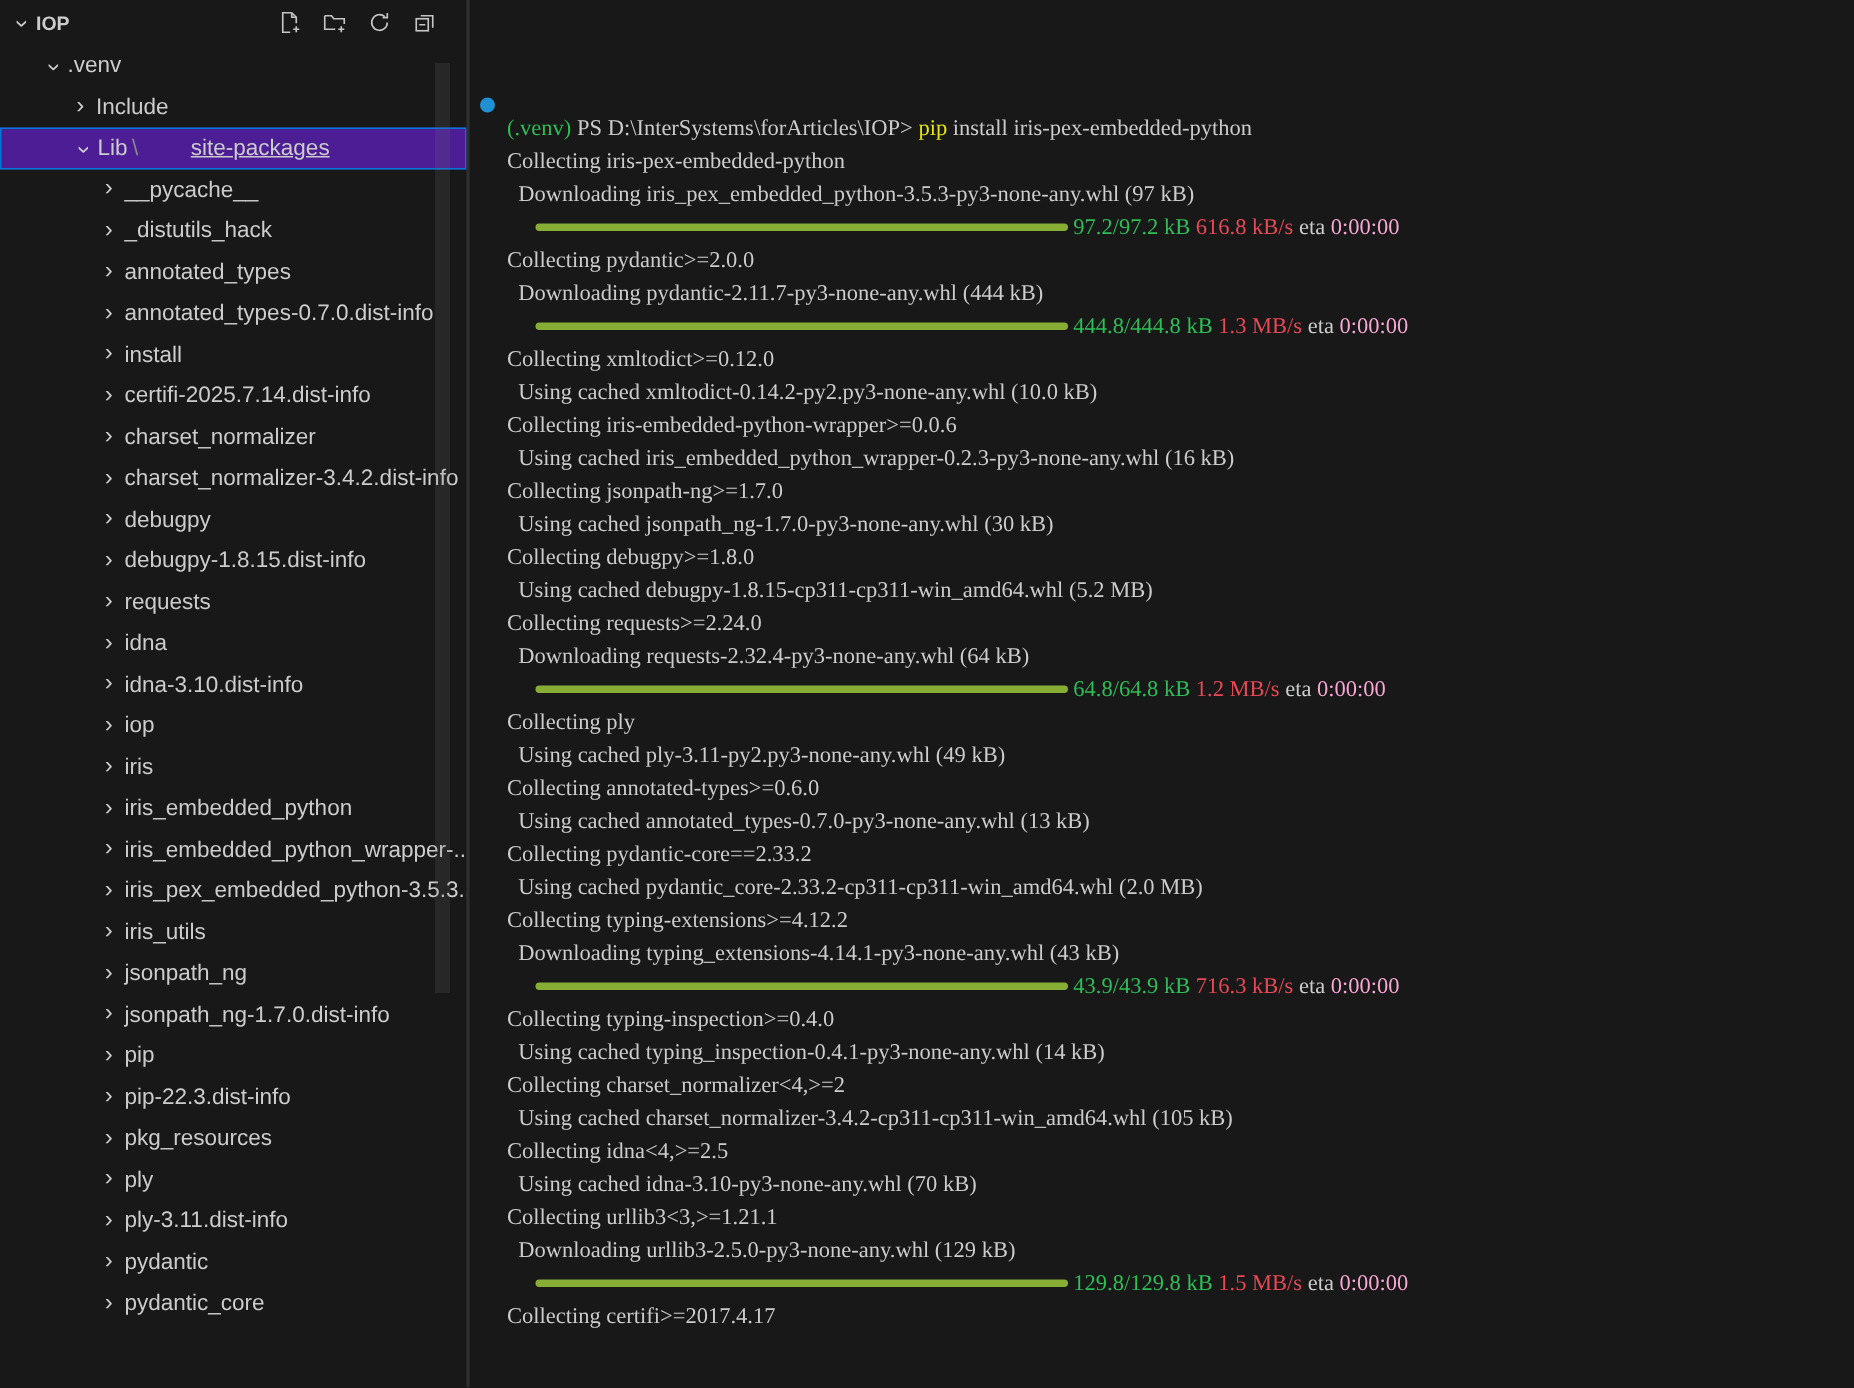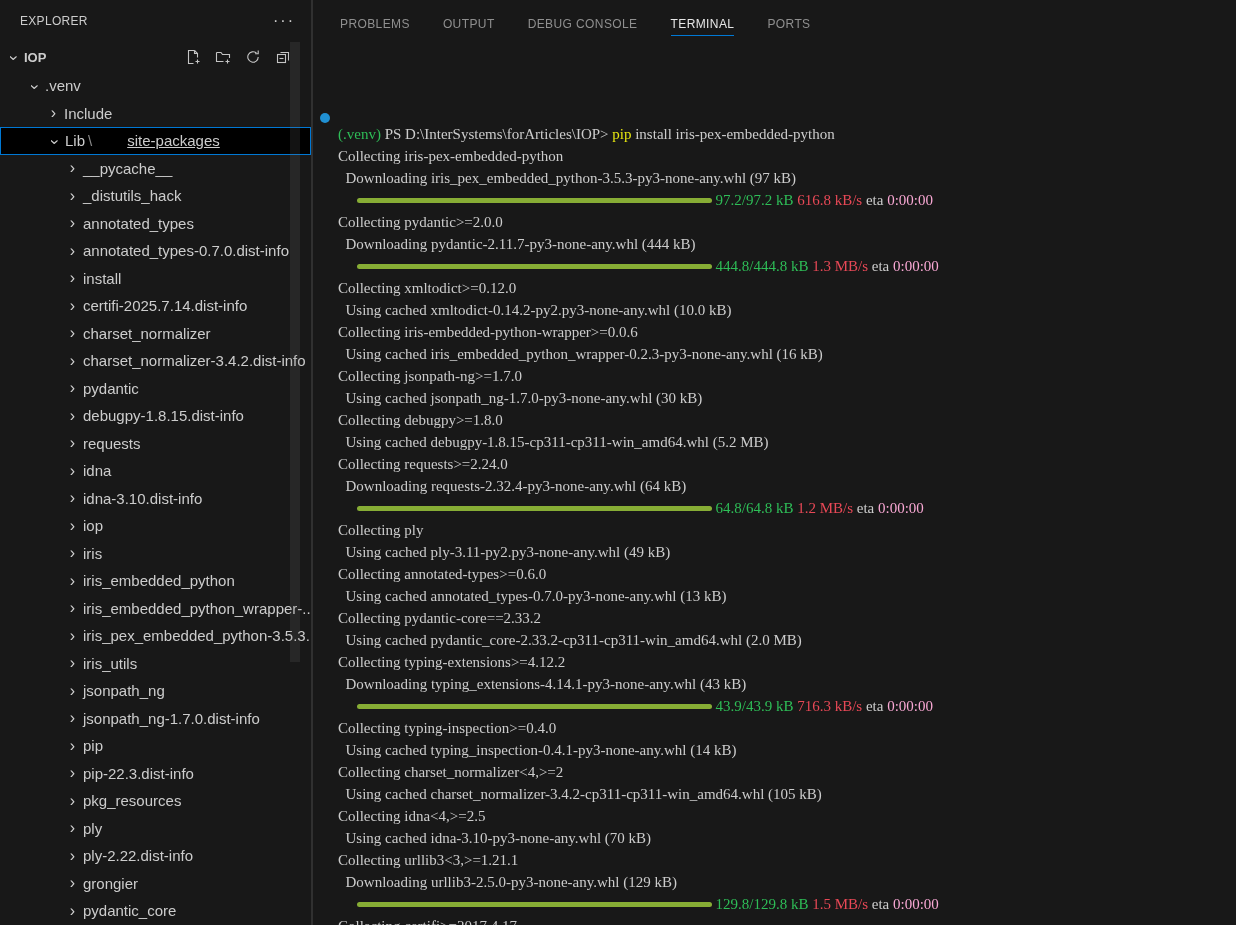--- a/index.html
+++ b/index.html
@@ -11,21 +11,21 @@
             padding:0 16px 0 20px;}
   .sb-title .t{font-size:12px;color:#cccccc;letter-spacing:.3px;}
   .more{font-size:16px;letter-spacing:2px;color:#cccccc;cursor:pointer;line-height:10px;}
   .section-header{height:30px;display:flex;align-items:center;padding-left:4px;}
   .section-header .name{font-weight:bold;font-size:13px;margin-left:1px;}
   .sh-actions{margin-left:auto;display:flex;gap:9px;padding-right:18px;}
   .icon-btn{width:21px;height:21px;display:flex;align-items:center;justify-content:center;cursor:pointer;}
   svg.ci{stroke:#c5c5c5;fill:none;stroke-width:1.1px;}
   .tree-row{height:27.5px;display:flex;align-items:center;font-size:15px;
             box-sizing:border-box;white-space:nowrap;cursor:pointer;overflow:hidden;}
-  .tree-row.selected{background:#000000;border:1px solid #0078d4;}
+  .tree-row.selected{background:#4c1d95;border:1px solid #0078d4;}
   .twisty{width:19px;flex:none;font-size:16px;color:#cfcfcf;text-align:center;
           display:inline-block;line-height:1;transform-origin:50% 55%;}
   .twisty.open{transform:rotate(90deg);}
   .tlabel{margin-left:1px;}
   .sep{color:#8a8a8a;padding:0 3px;}
   .compact2{text-decoration:underline;margin-left:32px;}
   .sb-scroll{position:absolute;left:290px;top:42px;width:10px;height:620px;
              background:rgba(121,121,121,0.16);}
   .vsep{width:2px;background:#303030;flex:none;}
   
@@ -46,24 +46,20 @@
         vertical-align:middle;margin-bottom:3px;}
   .cmd-dot{position:absolute;left:7px;top:65px;width:10px;height:10px;border-radius:50%;
            background:#2090d3;cursor:pointer;}
 </style>
 </head>
 <body>
 
 <div class="app">
 
   <div class="sidebar">
-    <div class="sb-title">
-      <span class="t">EXPLORER</span>
-      <span class="more">···</span>
-    </div>
 
     <div class="section-header">
       <span class="twisty open">›</span>
       <span class="name">IOP</span>
       <span class="sh-actions">
         <span class="icon-btn">
           <svg class="ci" width="16" height="16" viewBox="0 0 16 16">
             <path d="M9.5 1.5H3.5v13h5"></path>
               <path d="M9.5 1.5L12.5 4.5v4"></path>
               <path d="M9.5 1.5V4.5H12.5"></path>
@@ -134,110 +130,103 @@
         <div class="tree-row" style="padding-left: 63px;">
           <span class="twisty">›</span>
           <span class="tlabel">charset_normalizer</span>
         </div>
         <div class="tree-row" style="padding-left: 63px;">
           <span class="twisty">›</span>
           <span class="tlabel">charset_normalizer-3.4.2.dist-info</span>
         </div>
         <div class="tree-row" style="padding-left: 63px;">
           <span class="twisty">›</span>
+          <span class="tlabel">debugpy</span>
+        </div>
+        <div class="tree-row" style="padding-left: 63px;">
+          <span class="twisty">›</span>
+          <span class="tlabel">debugpy-1.8.15.dist-info</span>
+        </div>
+        <div class="tree-row" style="padding-left: 63px;">
+          <span class="twisty">›</span>
+          <span class="tlabel">requests</span>
+        </div>
+        <div class="tree-row" style="padding-left: 63px;">
+          <span class="twisty">›</span>
+          <span class="tlabel">idna</span>
+        </div>
+        <div class="tree-row" style="padding-left: 63px;">
+          <span class="twisty">›</span>
+          <span class="tlabel">idna-3.10.dist-info</span>
+        </div>
+        <div class="tree-row" style="padding-left: 63px;">
+          <span class="twisty">›</span>
+          <span class="tlabel">iop</span>
+        </div>
+        <div class="tree-row" style="padding-left: 63px;">
+          <span class="twisty">›</span>
+          <span class="tlabel">iris</span>
+        </div>
+        <div class="tree-row" style="padding-left: 63px;">
+          <span class="twisty">›</span>
+          <span class="tlabel">iris_embedded_python</span>
+        </div>
+        <div class="tree-row" style="padding-left: 63px;">
+          <span class="twisty">›</span>
+          <span class="tlabel">iris_embedded_python_wrapper-...</span>
+        </div>
+        <div class="tree-row" style="padding-left: 63px;">
+          <span class="twisty">›</span>
+          <span class="tlabel">iris_pex_embedded_python-3.5.3...</span>
+        </div>
+        <div class="tree-row" style="padding-left: 63px;">
+          <span class="twisty">›</span>
+          <span class="tlabel">iris_utils</span>
+        </div>
+        <div class="tree-row" style="padding-left: 63px;">
+          <span class="twisty">›</span>
+          <span class="tlabel">jsonpath_ng</span>
+        </div>
+        <div class="tree-row" style="padding-left: 63px;">
+          <span class="twisty">›</span>
+          <span class="tlabel">jsonpath_ng-1.7.0.dist-info</span>
+        </div>
+        <div class="tree-row" style="padding-left: 63px;">
+          <span class="twisty">›</span>
+          <span class="tlabel">pip</span>
+        </div>
+        <div class="tree-row" style="padding-left: 63px;">
+          <span class="twisty">›</span>
+          <span class="tlabel">pip-22.3.dist-info</span>
+        </div>
+        <div class="tree-row" style="padding-left: 63px;">
+          <span class="twisty">›</span>
+          <span class="tlabel">pkg_resources</span>
+        </div>
+        <div class="tree-row" style="padding-left: 63px;">
+          <span class="twisty">›</span>
+          <span class="tlabel">ply</span>
+        </div>
+        <div class="tree-row" style="padding-left: 63px;">
+          <span class="twisty">›</span>
+          <span class="tlabel">ply-3.11.dist-info</span>
+        </div>
+        <div class="tree-row" style="padding-left: 63px;">
+          <span class="twisty">›</span>
           <span class="tlabel">pydantic</span>
-        </div>
-        <div class="tree-row" style="padding-left: 63px;">
-          <span class="twisty">›</span>
-          <span class="tlabel">debugpy-1.8.15.dist-info</span>
-        </div>
-        <div class="tree-row" style="padding-left: 63px;">
-          <span class="twisty">›</span>
-          <span class="tlabel">requests</span>
-        </div>
-        <div class="tree-row" style="padding-left: 63px;">
-          <span class="twisty">›</span>
-          <span class="tlabel">idna</span>
-        </div>
-        <div class="tree-row" style="padding-left: 63px;">
-          <span class="twisty">›</span>
-          <span class="tlabel">idna-3.10.dist-info</span>
-        </div>
-        <div class="tree-row" style="padding-left: 63px;">
-          <span class="twisty">›</span>
-          <span class="tlabel">iop</span>
-        </div>
-        <div class="tree-row" style="padding-left: 63px;">
-          <span class="twisty">›</span>
-          <span class="tlabel">iris</span>
-        </div>
-        <div class="tree-row" style="padding-left: 63px;">
-          <span class="twisty">›</span>
-          <span class="tlabel">iris_embedded_python</span>
-        </div>
-        <div class="tree-row" style="padding-left: 63px;">
-          <span class="twisty">›</span>
-          <span class="tlabel">iris_embedded_python_wrapper-...</span>
-        </div>
-        <div class="tree-row" style="padding-left: 63px;">
-          <span class="twisty">›</span>
-          <span class="tlabel">iris_pex_embedded_python-3.5.3...</span>
-        </div>
-        <div class="tree-row" style="padding-left: 63px;">
-          <span class="twisty">›</span>
-          <span class="tlabel">iris_utils</span>
-        </div>
-        <div class="tree-row" style="padding-left: 63px;">
-          <span class="twisty">›</span>
-          <span class="tlabel">jsonpath_ng</span>
-        </div>
-        <div class="tree-row" style="padding-left: 63px;">
-          <span class="twisty">›</span>
-          <span class="tlabel">jsonpath_ng-1.7.0.dist-info</span>
-        </div>
-        <div class="tree-row" style="padding-left: 63px;">
-          <span class="twisty">›</span>
-          <span class="tlabel">pip</span>
-        </div>
-        <div class="tree-row" style="padding-left: 63px;">
-          <span class="twisty">›</span>
-          <span class="tlabel">pip-22.3.dist-info</span>
-        </div>
-        <div class="tree-row" style="padding-left: 63px;">
-          <span class="twisty">›</span>
-          <span class="tlabel">pkg_resources</span>
-        </div>
-        <div class="tree-row" style="padding-left: 63px;">
-          <span class="twisty">›</span>
-          <span class="tlabel">ply</span>
-        </div>
-        <div class="tree-row" style="padding-left: 63px;">
-          <span class="twisty">›</span>
-          <span class="tlabel">ply-2.22.dist-info</span>
-        </div>
-        <div class="tree-row" style="padding-left: 63px;">
-          <span class="twisty">›</span>
-          <span class="tlabel">grongier</span>
         </div>
         <div class="tree-row" style="padding-left: 63px;">
           <span class="twisty">›</span>
           <span class="tlabel">pydantic_core</span>
         </div>
       </div>
     <div class="sb-scroll"></div>
   </div>
 
   <div class="vsep"></div>
 
   <div class="panel">
-    <div class="tabs" id="tabs">
-        <span class="tab">PROBLEMS</span>
-        <span class="tab">OUTPUT</span>
-        <span class="tab">DEBUG CONSOLE</span>
-        <span class="tab active">TERMINAL</span>
-        <span class="tab">PORTS</span>
-      </div>
     <div class="term" id="term">
       <span class="cmd-dot"></span>
     <div class="tline"><span class="sg-g">(.venv)</span><span class="sg-f"> PS D:\InterSystems\forArticles\IOP&gt; </span><span class="sg-y">pip</span><span class="sg-f"> install iris-pex-embedded-python</span></div><div class="tline"><span class="sg-f">Collecting iris-pex-embedded-python</span></div><div class="tline"><span class="sg-f">  Downloading iris_pex_embedded_python-3.5.3-py3-none-any.whl (97 kB)</span></div><div class="tline"><span class="sg-f">     </span><span class="pbar"></span><span class="sg-f"> </span><span class="sg-g">97.2/97.2 kB</span><span class="sg-f"> </span><span class="sg-r">616.8 kB/s</span><span class="sg-f"> eta </span><span class="sg-b">0:00:00</span></div><div class="tline"><span class="sg-f">Collecting pydantic&gt;=2.0.0</span></div><div class="tline"><span class="sg-f">  Downloading pydantic-2.11.7-py3-none-any.whl (444 kB)</span></div><div class="tline"><span class="sg-f">     </span><span class="pbar"></span><span class="sg-f"> </span><span class="sg-g">444.8/444.8 kB</span><span class="sg-f"> </span><span class="sg-r">1.3 MB/s</span><span class="sg-f"> eta </span><span class="sg-b">0:00:00</span></div><div class="tline"><span class="sg-f">Collecting xmltodict&gt;=0.12.0</span></div><div class="tline"><span class="sg-f">  Using cached xmltodict-0.14.2-py2.py3-none-any.whl (10.0 kB)</span></div><div class="tline"><span class="sg-f">Collecting iris-embedded-python-wrapper&gt;=0.0.6</span></div><div class="tline"><span class="sg-f">  Using cached iris_embedded_python_wrapper-0.2.3-py3-none-any.whl (16 kB)</span></div><div class="tline"><span class="sg-f">Collecting jsonpath-ng&gt;=1.7.0</span></div><div class="tline"><span class="sg-f">  Using cached jsonpath_ng-1.7.0-py3-none-any.whl (30 kB)</span></div><div class="tline"><span class="sg-f">Collecting debugpy&gt;=1.8.0</span></div><div class="tline"><span class="sg-f">  Using cached debugpy-1.8.15-cp311-cp311-win_amd64.whl (5.2 MB)</span></div><div class="tline"><span class="sg-f">Collecting requests&gt;=2.24.0</span></div><div class="tline"><span class="sg-f">  Downloading requests-2.32.4-py3-none-any.whl (64 kB)</span></div><div class="tline"><span class="sg-f">     </span><span class="pbar"></span><span class="sg-f"> </span><span class="sg-g">64.8/64.8 kB</span><span class="sg-f"> </span><span class="sg-r">1.2 MB/s</span><span class="sg-f"> eta </span><span class="sg-b">0:00:00</span></div><div class="tline"><span class="sg-f">Collecting ply</span></div><div class="tline"><span class="sg-f">  Using cached ply-3.11-py2.py3-none-any.whl (49 kB)</span></div><div class="tline"><span class="sg-f">Collecting annotated-types&gt;=0.6.0</span></div><div class="tline"><span class="sg-f">  Using cached annotated_types-0.7.0-py3-none-any.whl (13 kB)</span></div><div class="tline"><span class="sg-f">Collecting pydantic-core==2.33.2</span></div><div class="tline"><span class="sg-f">  Using cached pydantic_core-2.33.2-cp311-cp311-win_amd64.whl (2.0 MB)</span></div><div class="tline"><span class="sg-f">Collecting typing-extensions&gt;=4.12.2</span></div><div class="tline"><span class="sg-f">  Downloading typing_extensions-4.14.1-py3-none-any.whl (43 kB)</span></div><div class="tline"><span class="sg-f">     </span><span class="pbar"></span><span class="sg-f"> </span><span class="sg-g">43.9/43.9 kB</span><span class="sg-f"> </span><span class="sg-r">716.3 kB/s</span><span class="sg-f"> eta </span><span class="sg-b">0:00:00</span></div><div class="tline"><span class="sg-f">Collecting typing-inspection&gt;=0.4.0</span></div><div class="tline"><span class="sg-f">  Using cached typing_inspection-0.4.1-py3-none-any.whl (14 kB)</span></div><div class="tline"><span class="sg-f">Collecting charset_normalizer&lt;4,&gt;=2</span></div><div class="tline"><span class="sg-f">  Using cached charset_normalizer-3.4.2-cp311-cp311-win_amd64.whl (105 kB)</span></div><div class="tline"><span class="sg-f">Collecting idna&lt;4,&gt;=2.5</span></div><div class="tline"><span class="sg-f">  Using cached idna-3.10-py3-none-any.whl (70 kB)</span></div><div class="tline"><span class="sg-f">Collecting urllib3&lt;3,&gt;=1.21.1</span></div><div class="tline"><span class="sg-f">  Downloading urllib3-2.5.0-py3-none-any.whl (129 kB)</span></div><div class="tline"><span class="sg-f">     </span><span class="pbar"></span><span class="sg-f"> </span><span class="sg-g">129.8/129.8 kB</span><span class="sg-f"> </span><span class="sg-r">1.5 MB/s</span><span class="sg-f"> eta </span><span class="sg-b">0:00:00</span></div><div class="tline"><span class="sg-f">Collecting certifi&gt;=2017.4.17</span></div></div>
   </div>
 
 </div>
 
 </body></html>

